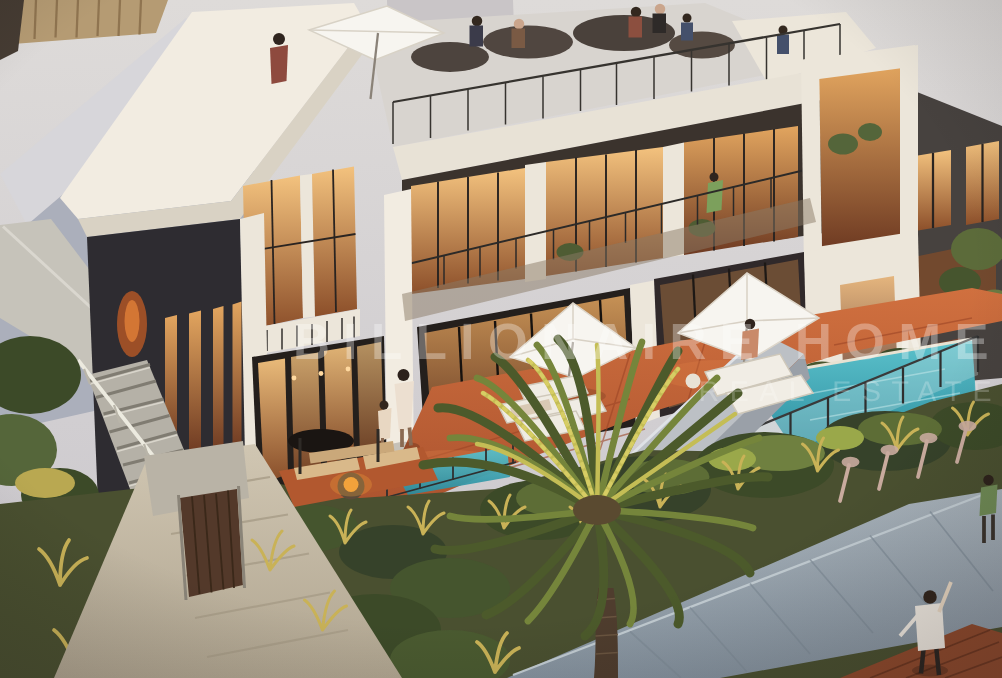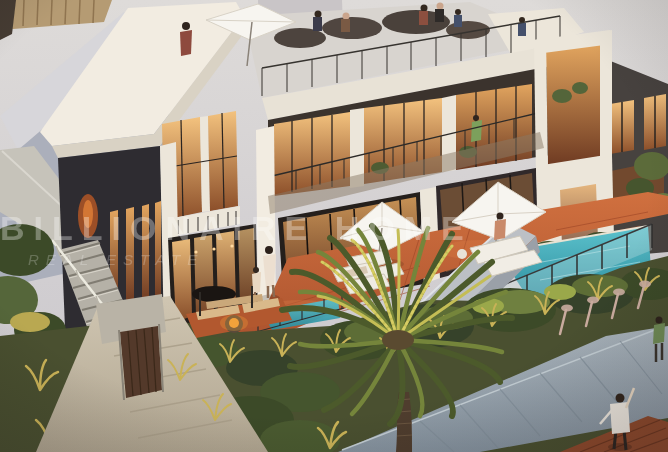--- a/index.html
+++ b/index.html
@@ -1,22 +1,22 @@
 <!DOCTYPE html>
 <html style="--watermark: #ffffff; --sky_top: #dedbd9; --sky_bottom: #c9c6cc; --cream: #ece6da; --cream_bright: #f2ece1; --left_mass: #abafbb; --fence_tan: #b59b73; --dark_facade: #47423f; --charcoal: #2e2c31; --dark_frame: #241f1c; --win_hi: #f3c27e; --win_lo: #8c4f2a; --patio_hi: #d0703f; --patio_lo: #a8502d; --pool_hi: #5cc2cc; --pool_lo: #2b8b9d; --gray_wall: #bcc0c5; --umbrella: #f7f5f0; --foliage_dark: #3c4a28; --foliage_mid: #5d6d36; --foliage_light: #8fa047; --grass_gold: #c9b257; --plume_pink: #c9ab9e; --path_hi: #d0c6b2; --path_lo: #b0a590; --walk_hi: #a8b2ba; --walk_lo: #85929e; --deck: #8f4a2c;"><head>
 <meta charset="utf-8">
 <style>
   html,body{margin:0;padding:0;background:#222;}
   #stage{position:relative;width:668px;height:452px;overflow:hidden;
          font-family:"Liberation Sans",sans-serif;background:#d8d5d4;}
   #stage svg{position:absolute;left:0;top:0;display:block;}
-  .wm{position:absolute;left:0;right:0;text-align:left;color:var(--watermark,#fff);
+  .wm{position:absolute;left:0;right:0;text-align:right;color:var(--watermark,#fff);
       pointer-events:none;user-select:none;white-space:nowrap;}
   .wm1{top:209px;font-size:34px;font-weight:600;letter-spacing:9px;opacity:.32;}
-  .wm2{top:251px;font-size:15px;font-weight:400;letter-spacing:7px;opacity:.22;margin-left:28px;font-style:italic;}
+  .wm2{top:251px;font-size:19px;font-weight:400;letter-spacing:7px;opacity:.22;margin-left:28px;}
 </style>
 </head>
 <body>
 
 <div id="stage">
 <svg width="668" height="452" viewBox="0 0 668 452">
   <defs>
     <linearGradient id="skyG" x1="0" y1="0" x2="0" y2="1">
       <stop offset="0" stop-color="var(--sky_top,#dedbd9)"></stop>
           <stop offset="1" stop-color="var(--sky_bottom,#c9c6cc)"></stop>

